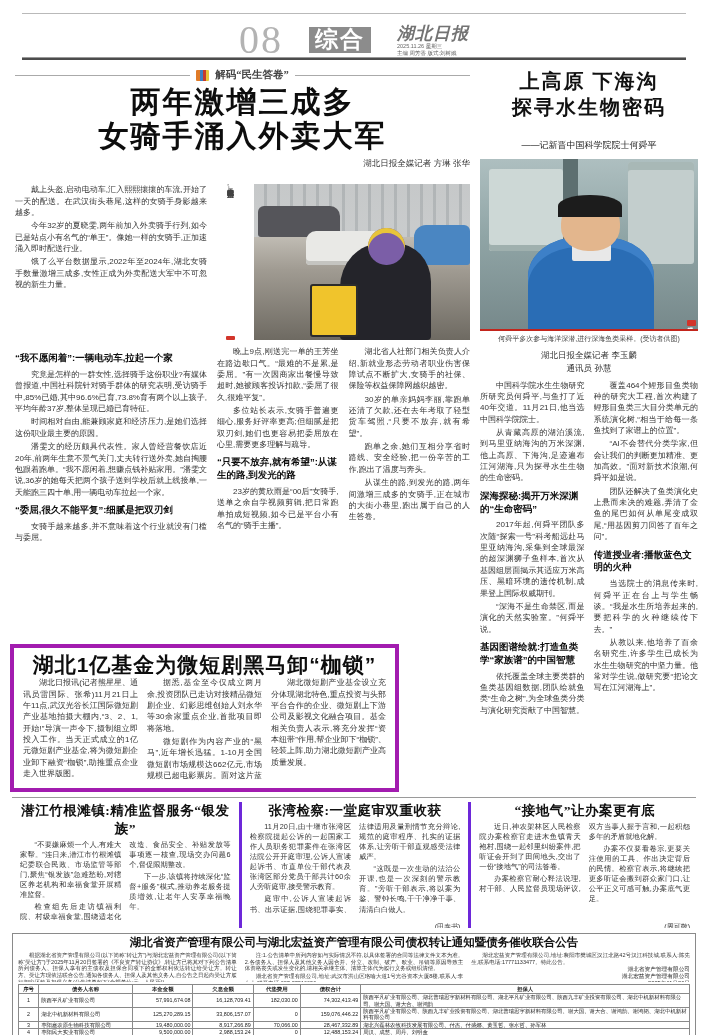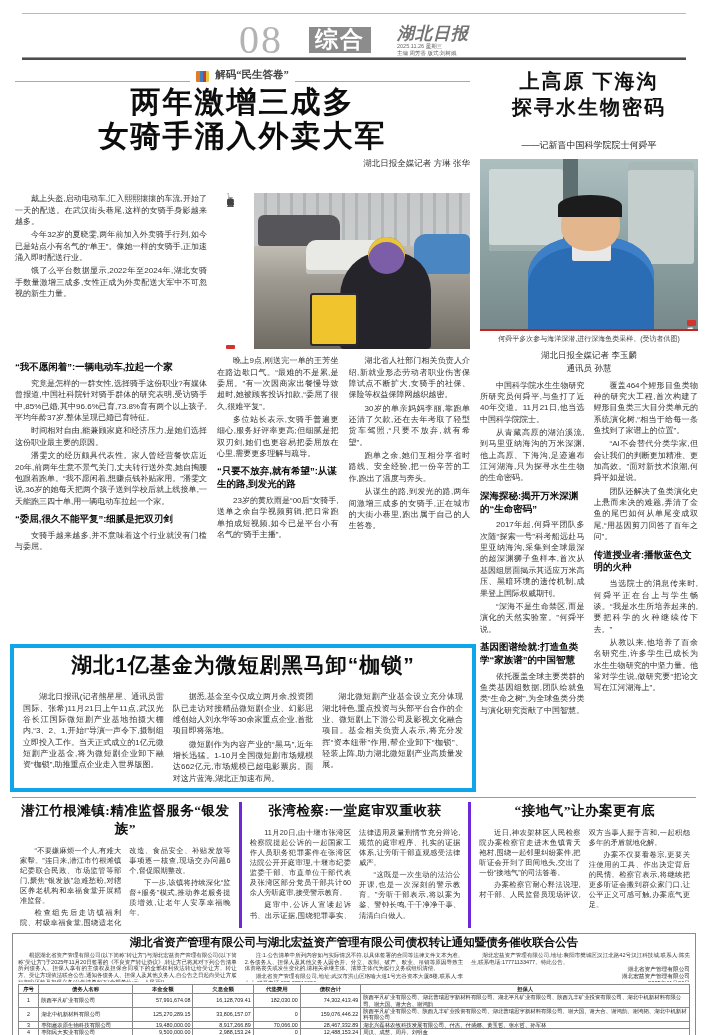--- a/index.html
+++ b/index.html
@@ -12,26 +12,26 @@
   .masthead{position:absolute;top:20px;left:0;width:100%;display:flex;justify-content:center;align-items:center;gap:26px}
   .page-num{font-family:"Liberation Serif",serif;font-size:40px;font-weight:300;color:#b3b3b3;letter-spacing:2px;line-height:1}
   .section-box{background:#8c8c8c;color:#fff;font-weight:bold;font-size:23px;padding:0 6px;letter-spacing:2px;line-height:1.1}
   .logo-col{display:flex;flex-direction:column;line-height:1.15}
   .paper-name{font-family:"Liberation Serif",serif;font-style:italic;font-weight:900;font-size:17px;color:#737373;letter-spacing:1px}
   .date-line,.editor-line{font-size:5.5px;color:#666}
   .thick-rule{position:absolute;top:57px;left:22px;right:22px;height:3px;background:#4c4c4c;border-top:1px solid #999}
 
   
   .main-article{position:absolute;left:15px;top:68px;width:455px}
-  .badge-row{display:flex;align-items:flex-end;gap:6px;font-family:"Liberation Serif",serif;font-size:10.5px;font-weight:bold;color:#444}
+  .badge-row{display:flex;align-items:center;gap:6px;font-family:"Liberation Serif",serif;font-size:10.5px;font-weight:bold;color:#444}
   .badge-row::before,.badge-row::after{content:"";flex:1;height:1px;background:#aaa}
   .badge-icon{width:13px;height:11px;background:linear-gradient(90deg,#e07b28 0 30%,#3f7fc1 30% 55%,#c73a2e 55% 80%,#e8c53a 80% 100%);border-radius:1px}
   .main-headline{font-size:30px;font-weight:900;text-align:center;letter-spacing:2px;line-height:1.12;color:#0d0d0d;margin-top:3px}
   .main-byline{font-size:8.5px;text-align:right;color:#333;margin-top:6px}
-  .row-a{display:flex;gap:16px;margin-top:23px;height:156px}
+  .row-a{display:flex;gap:16px;margin-top:14px;height:156px}
   .col-a{width:192px;overflow:hidden}
   .v-caption-strip{width:15px;display:flex;flex-direction:column;align-items:center;overflow:hidden}
   .v-caption{writing-mode:vertical-rl;font-size:6.5px;color:#444;line-height:1.2;flex:1}
   .v-credit{writing-mode:vertical-rl;background:#d2352b;color:#fff;font-size:5.5px;padding:2px 1px;border-radius:1px}
   .main-photo{flex:1;position:relative;overflow:hidden;background:
      linear-gradient(180deg,#b9b5ad 0%,#c9c5bd 28%,#a09b92 55%,#6e6a62 100%)}
   .mp-glass{position:absolute;top:0;left:0;right:0;height:34%;
      background:repeating-linear-gradient(90deg,#c9cdd0 0 10px,#aeb4b8 10px 13px);opacity:.8}
   .mp-suv{position:absolute;left:2%;top:14%;width:38%;height:20%;background:#55555a;border-radius:6px 10px 3px 3px}
   .mp-car-white{position:absolute;left:24%;top:30%;width:42%;height:22%;background:#e9e9e6;border-radius:10px 14px 4px 4px;box-shadow:inset 0 -4px 0 #c4c4c0}
@@ -58,31 +58,31 @@
   .sp-collar{position:absolute;left:42%;bottom:40%;width:18%;height:10%;background:#e8e8e8;border-radius:2px}
   .sp-face{position:absolute;left:37%;bottom:46%;width:27%;height:30%;background:#e3b68d;border-radius:46%}
   .sp-hair{position:absolute;left:36%;bottom:66%;width:29%;height:13%;background:#1c1c1c;border-radius:50% 50% 0 0}
   .sp-qr{position:absolute;right:1%;bottom:2%;background:#d2352b;color:#fff;writing-mode:vertical-rl;font-size:5.5px;padding:3px 1px;border-radius:1px}
   .right-caption{font-size:7px;color:#444;text-align:center;margin-top:3px}
   .right-byline{font-size:8.5px;color:#333;text-align:center;margin-top:5px;line-height:1.5}
   .right-body{display:flex;gap:9px;margin-top:5px;height:432px}
   .right-body>div{flex:1;overflow:hidden}
 
   
-  .fund-box{position:absolute;left:10px;top:644px;width:466px;height:148px;border:4px solid #0ea5e9;background:#fff;padding:4px 9px;overflow:hidden}
+  .fund-box{position:absolute;left:10px;top:644px;width:389px;height:148px;border:4px solid #a21caf;background:#fff;padding:4px 9px;overflow:hidden}
   .fund-headline{font-size:21px;font-weight:900;letter-spacing:1px;text-align:center;color:#0d0d0d;line-height:1.2}
-  .fund-cols{display:flex;gap:9px;margin-top:14px;height:104px}
+  .fund-cols{display:flex;gap:9px;margin-top:0;height:104px}
   .fund-cols>div{flex:1;overflow:hidden}
 
   
   .bottom-rule{position:absolute;top:797px;left:12px;right:12px;height:1px;background:#9a9a9a}
   .bottom-row{position:absolute;top:802px;left:12px;width:686px;display:flex;height:126px}
   .b-art{flex:1;padding:0 8px;overflow:hidden}
   .b-art+.b-art{border-left:3px solid #6d28d9}
-  .b-title{font-family:"Liberation Serif",serif;font-size:13.5px;font-weight:900;text-align:center;color:#111;letter-spacing:.5px;margin-bottom:8px}
+  .b-title{font-family:"Liberation Serif",serif;font-size:13.5px;font-weight:900;text-align:center;color:#111;letter-spacing:.5px;margin-bottom:2px}
   .b-body{columns:2;column-gap:8px;height:100px;overflow:hidden}
   .b-body .para{font-size:7.3px;line-height:1.38}
   .b-credit{font-size:7px;text-align:right;color:#333}
 
   
   .announce{position:absolute;top:933px;left:12px;width:684px;height:119px;border:1px solid #8a8a8a;padding:2px 5px;overflow:hidden}
   .a-title{font-family:"Liberation Serif",serif;font-size:11.5px;font-weight:900;text-align:center;color:#111;line-height:1.2}
   .a-cols{display:flex;gap:8px;margin-top:2px;height:30px}
   .a-cols>div{flex:1;overflow:hidden}
   .a-cols .para{font-size:5.5px;line-height:1.22;margin-bottom:1px;text-indent:2em}
@@ -233,21 +233,21 @@
       <div class="b-body">
           <p class="para">“不要嫌麻烦一个人,有难大家帮。”连日来,潜江市竹根滩镇纪委联合民政、市场监管等部门,聚焦“银发族”急难愁盼,对辖区养老机构和幸福食堂开展精准监督。</p>
           <p class="para">检查组先后走访镇福利院、村级幸福食堂,围绕适老化改造、食品安全、补贴发放等事项逐一核查,现场交办问题6个,督促限期整改。</p>
           <p class="para">下一步,该镇将持续深化“监督+服务”模式,推动养老服务提质增效,让老年人安享幸福晚年。</p>
         </div>
 
     </div>
     <div class="b-art">
       <div class="b-title">张湾检察:一堂庭审双重收获</div>
       <div class="b-body">
-          <p class="para">11月20日,由十堰市张湾区检察院提起公诉的一起国家工作人员职务犯罪案件在张湾区法院公开开庭审理,十堰市纪委监委干部、市直单位干部代表及张湾区部分党员干部共计60余人旁听庭审,接受警示教育。</p>
+          <p class="para">11月20日,由十堰市张湾区检察院提起公诉的一起国家工作人员职务犯罪案件在张湾区法院公开开庭审理,公诉人宣读起诉书、市直单位干部代表及张湾区部分党员干部共计60余人旁听庭审,接受警示教育。</p>
           <p class="para">庭审中,公诉人宣读起诉书、出示证据,围绕犯罪事实、法律适用及量刑情节充分辩论,规范的庭审程序、扎实的证据体系,让旁听干部直观感受法律威严。</p>
           <p class="para">“这既是一次生动的法治公开课,也是一次深刻的警示教育。”旁听干部表示,将以案为鉴、警钟长鸣,干干净净干事、清清白白做人。</p>
         </div>
       <div class="b-credit">(田泰书)</div>
     </div>
     <div class="b-art">
       <div class="b-title">“接地气”让办案更有底</div>
       <div class="b-body">
           <p class="para">近日,神农架林区人民检察院办案检察官走进木鱼镇青天袍村,围绕一起邻里纠纷案件,把听证会开到了田间地头,交出了一份“接地气”的司法答卷。</p>
           <p class="para">办案检察官耐心释法说理,村干部、人民监督员现场评议,双方当事人握手言和,一起积怨多年的矛盾就地化解。</p>

